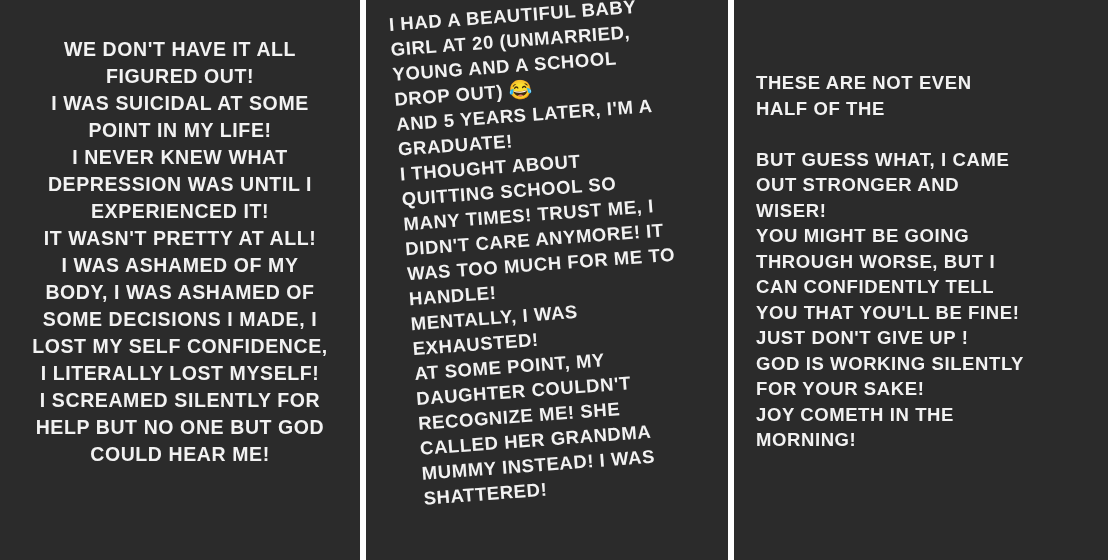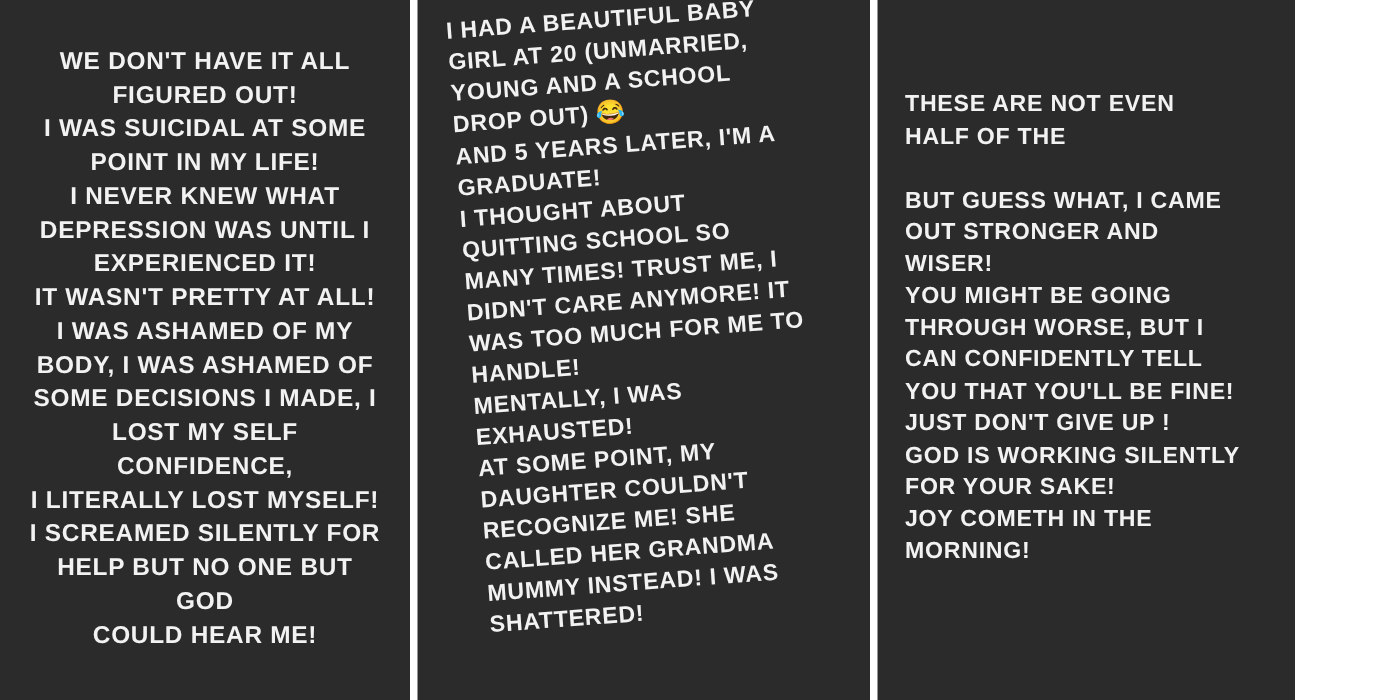--- a/index.html
+++ b/index.html
@@ -20,24 +20,24 @@
     background: #ffffff;
     box-sizing: border-box;
   }
   .panel {
     background: #2b2b2b;
     height: 560px;
     box-sizing: border-box;
     position: relative;
     overflow: hidden;
   }
-  .panel-1 { width: 328px; }
+  .panel-1 { width: 360px; }
   .gap { width: 6px; height: 560px; background: #ffffff; }
   .panel-2 { width: 362px; }
-  .panel-3 { width: 334px; }
+  .panel-3 { width: 374px; }
 
   .story-text {
     color: #f2f2f2;
     font-weight: bold;
     letter-spacing: 0.6px;
     white-space: pre-line;
   }
 
   
   .p1-text {

